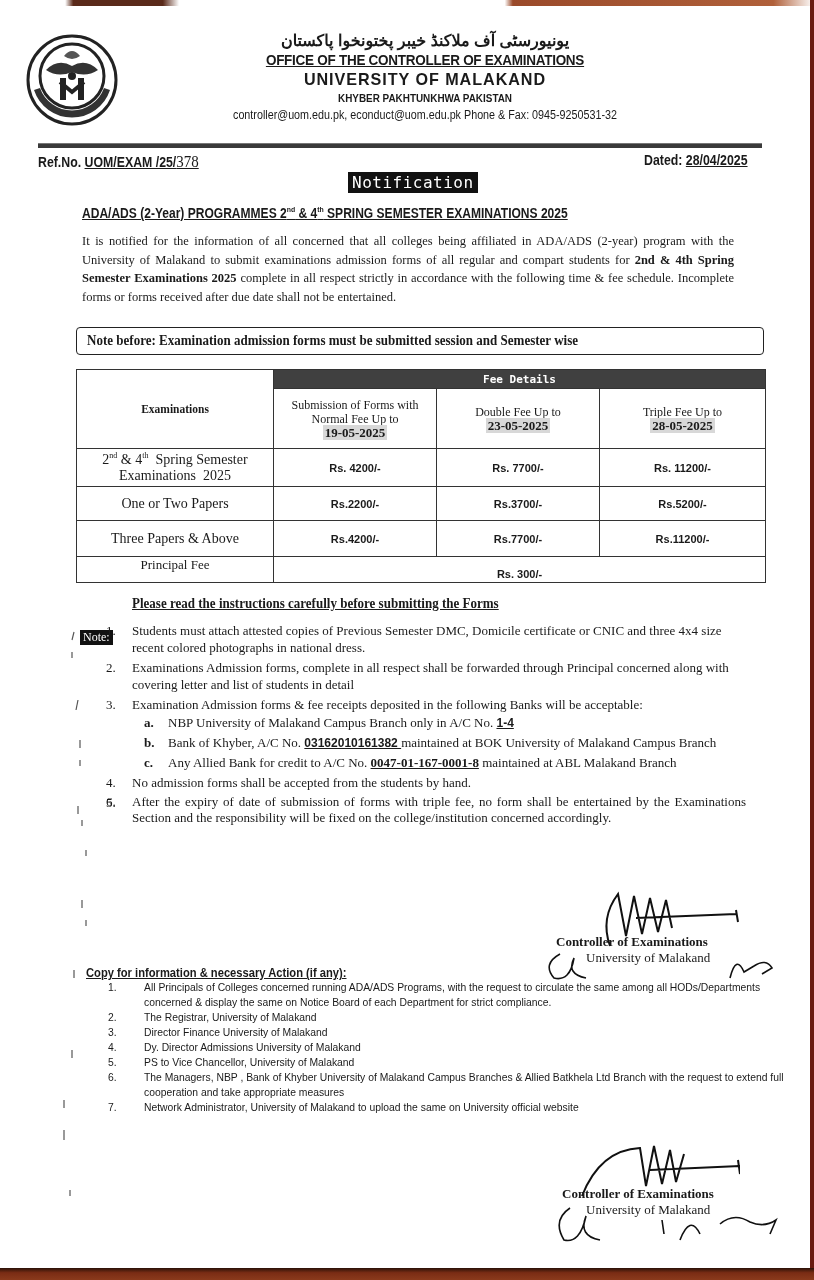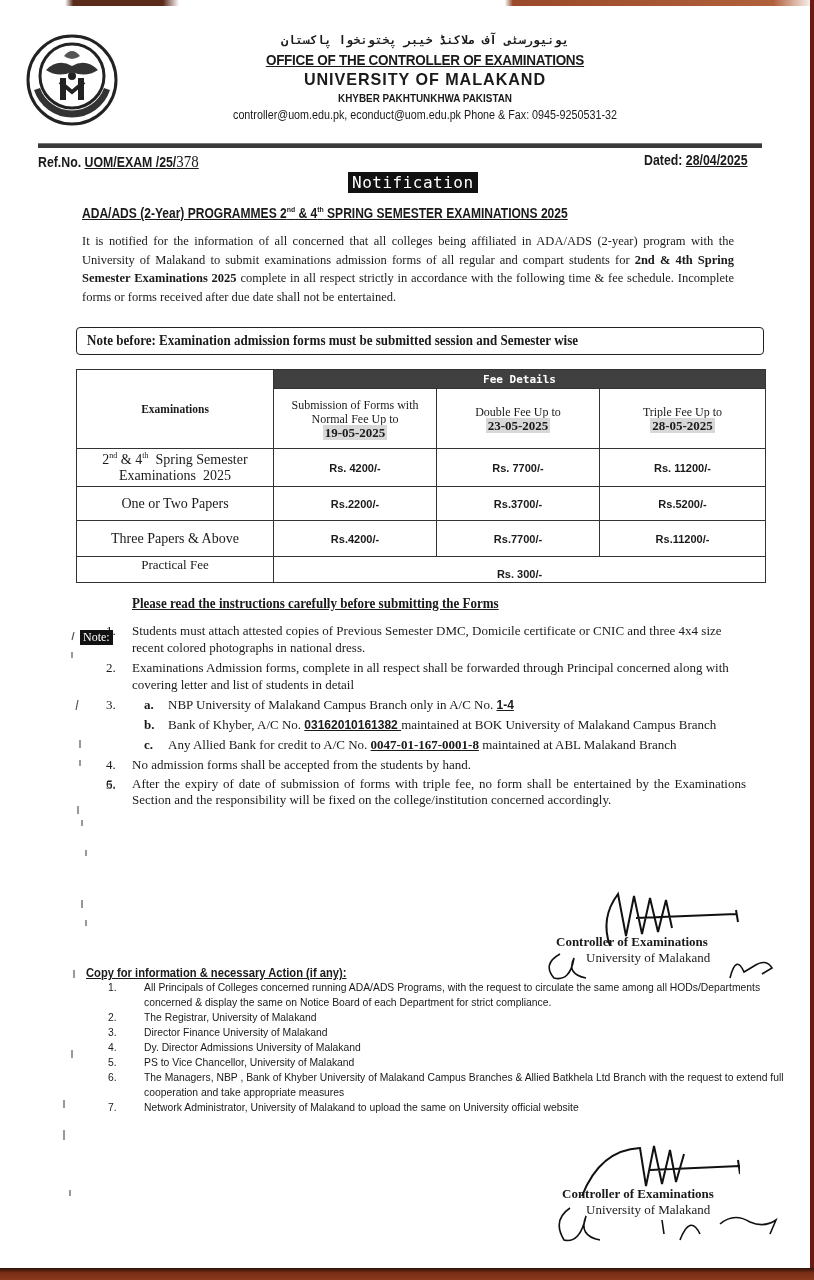--- a/index.html
+++ b/index.html
@@ -11,21 +11,21 @@
   }
   .edge-top { position: absolute; left: 0; top: 0; width: 814px; height: 6px;
     background: linear-gradient(90deg, #ffffff 0%, #ffffff 8%, #5a2a1a 9%, #5a2a1a 20%, #ffffff 22%, #ffffff 62%, #9a4a2a 63%, #b0603a 95%, #ffffff 100%); }
   .edge-right { position: absolute; right: 0; top: 0; width: 4px; height: 1280px; background: #6a1a10; }
   .edge-bottom { position: absolute; left: 0; bottom: 0; width: 814px; height: 12px;
     background: linear-gradient(180deg, #2a1208 0%, #7a2c14 40%, #8a3a1c 100%); }
 
   .logo { position: absolute; left: 24px; top: 32px; width: 96px; height: 96px; }
 
   .header { position: absolute; left: 160px; top: 32px; width: 530px; text-align: center; }
-  .urdu { font-family: Liberation Mono, monospace; font-size: 12px; font-weight: bold; direction: rtl; height: 18px; line-height: 18px; }
+  .urdu { font-family: Liberation Sans, sans-serif; font-size: 16px; font-weight: bold; direction: rtl; height: 18px; line-height: 18px; }
   .office { font-family: "Liberation Sans", sans-serif; font-size: 15px; font-weight: bold; text-decoration: underline; letter-spacing: -0.3px; transform: scaleX(0.9); line-height: 20px; }
   .uni { font-family: "Liberation Sans", sans-serif; font-size: 17px; font-weight: bold; letter-spacing: 1px; line-height: 20px; transform: scaleX(0.95); }
   .kp { font-family: "Liberation Sans", sans-serif; font-size: 11px; font-weight: bold; line-height: 16px; transform: scaleX(0.9); }
   .contact { font-family: "Liberation Sans", sans-serif; font-size: 12.5px; line-height: 18px; transform: scaleX(0.86); white-space: nowrap; }
 
   .rule { position: absolute; left: 38px; top: 143px; width: 724px; height: 4px; background: #3a3a3a; border-top: 1px solid #777; }
 
   .ref { position: absolute; left: 38px; top: 152px; font-size: 14px; font-weight: bold; font-family: "Liberation Sans", sans-serif; transform: scaleX(0.88); transform-origin: left; }
   .ref u { text-decoration: underline; }
   .ref .num { font-size: 17px; font-weight: normal; font-family: "Liberation Serif", serif; }
@@ -155,33 +155,33 @@
     <td class="amt">Rs.3700/-</td>
     <td class="amt">Rs.5200/-</td>
   </tr>
   <tr style="height:36px;">
     <td class="rowlabel">Three Papers &amp; Above</td>
     <td class="amt">Rs.4200/-</td>
     <td class="amt">Rs.7700/-</td>
     <td class="amt">Rs.11200/-</td>
   </tr>
   <tr style="height:26px;">
-    <td class="rowlabel" style="vertical-align:top;font-size:13px;">Practical Fee</td>
+    <td class="rowlabel" style="vertical-align:top;font-size:13px;">Principal Fee</td>
     <td colspan="3" class="amt" style="vertical-align:bottom;padding-bottom:2px;">Rs. 300/-</td>
   </tr>
 </tbody>
   </table>
 
 <div class="note-tag">Note:</div>
 <div class="note-title">Please read the instructions carefully before submitting the Forms</div>
 
 <div class="instr">
   <div class="item"><span class="n">1.</span><span>Students must attach attested copies of Previous Semester DMC, Domicile certificate or CNIC and three 4x4 size recent colored photographs in national dress.</span></div>
   <div class="item"><span class="n">2.</span><span>Examinations Admission forms, complete in all respect shall be forwarded through Principal concerned along with covering letter and list of students in detail</span></div>
-  <div class="item" style="margin-bottom:1px;"><span class="n">3.</span></div>
+  <div class="item" style="margin-bottom:1px;"><span class="n">3.</span><span>Examination Admission forms &amp; fee receipts deposited in the following Banks will be acceptable:</span></div>
   <div class="sub"><span class="n">a.</span><span>NBP University of Malakand Campus Branch only in A/C No. </span><span class="acct">1-4</span><span></span></div>
   <div class="sub"><span class="n">b.</span><span>Bank of Khyber,  A/C No.   </span><span class="acct">03162010161382 </span><span>maintained at BOK University of Malakand Campus Branch</span></div>
   <div class="sub" style="margin-bottom:3px;"><span class="n">c.</span><span>Any Allied Bank for credit to A/C No. </span><span class="acct" style="font-family:'Liberation Serif',serif;font-size:13px;">0047-01-167-0001-8</span><span> maintained at ABL Malakand Branch</span></div>
   <div class="item"><span class="n">4.</span><span>No admission forms shall be accepted from the students by hand.</span></div>
   <div class="item"><span class="n">5.</span></div>
   <div class="item just" style="line-height:15.5px;"><span class="n">6.</span><span>After the expiry of date of submission of forms with triple fee, no form shall be entertained by the Examinations Section and the responsibility will be fixed on the college/institution concerned accordingly.</span></div>
 </div>
 
 <svg class="sig" style="left:596px;top:888px;" width="150" height="60" viewBox="0 0 150 60">
   <path d="M14 58 Q4 30 22 6 L30 48 L38 8 L46 46 L54 10 L62 44 L70 12 L76 40 M40 30 L140 26 M140 22 L142 34" fill="none" stroke="#111" stroke-width="2"></path>

